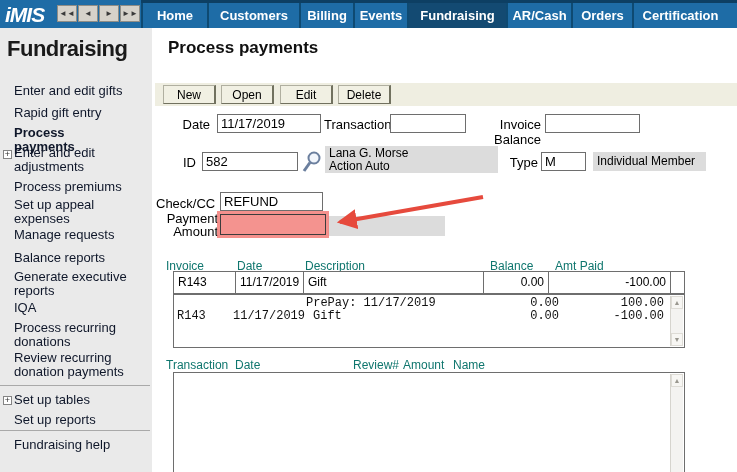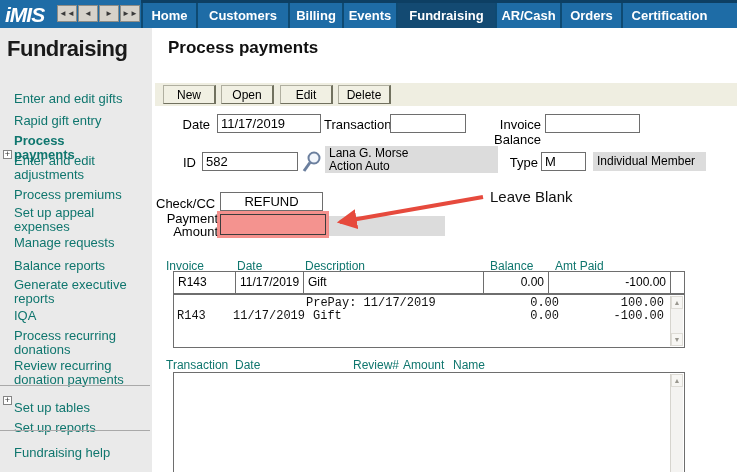--- a/index.html
+++ b/index.html
@@ -18,21 +18,21 @@
   .tabs { position:absolute; left:141px; top:3px; height:25px; display:flex; }
   .tab { height:25px; display:flex; align-items:center; justify-content:center;
          color:#fff; font-size:13px; font-weight:bold; border-left:2px solid #0e4a72; cursor:pointer; }
   .tab.active { background:#134a72; }
 
   
   .sidebar { position:absolute; left:0; top:28px; width:152px; height:444px; background:#eaeaea; }
   .sb-title { position:absolute; left:7px; top:8px; font-size:22px; font-weight:bold; color:#1a1a1a;
               letter-spacing:-0.5px; }
   .sb-item { position:absolute; left:14px; width:114px; font-size:13px; line-height:14px;
-             color:#0f766e; cursor:pointer;margin-top:8px; }
+             color:#0f172a; cursor:pointer; }
   .sb-item.active { font-weight:bold; }
   .sb-div { position:absolute; left:0; width:150px; height:0; border-top:1px solid #a9a9a9; }
   .plusbox { position:absolute; left:3px; width:9px; height:9px; background:#fff; border:1px solid #848484;
              font-size:9px; line-height:7px; text-align:center; color:#333; cursor:pointer; }
 
   
   .main { position:absolute; left:152px; top:28px; width:585px; height:444px; background:#fff; }
   .pg-title { position:absolute; left:16px; top:10px; font-size:17px; font-weight:bold; color:#101010; }
   .toolstrip { position:absolute; left:3px; top:55px; width:582px; height:23px; background:#efeee1; }
   .tbtn { position:absolute; top:57px; width:53px; height:19px; background:#f1f0e3;
@@ -75,21 +75,21 @@
   <div class="topbar">
     <div class="logo">iMIS</div>
     <div class="navbtns">
       <button class="navbtn">◄◄</button>
       <button class="navbtn">◄</button>
       <button class="navbtn">►</button>
       <button class="navbtn">►►</button>
     </div>
     <div class="tabstrip-top"></div>
     <div class="tabs">
-      <div class="tab" style="width:55px">Home</div>
+      <div class="tab" style="width:66px">Home</div>
       <div class="tab" style="width:92px">Customers</div>
       <div class="tab" style="width:54px">Billing</div>
       <div class="tab" style="width:54px">Events</div>
       <div class="tab active" style="width:99px">Fundraising</div>
       <div class="tab" style="width:65px">AR/Cash</div>
       <div class="tab" style="width:61px">Orders</div>
       <div class="tab" style="width:95px">Certification</div>
     </div>
   </div>
 
@@ -142,28 +142,27 @@
     </span>
     <div class="grybox" style="left:173px; top:118px; width:173px; height:27px; line-height:13px; padding-top:1px">
       <div>Lana G. Morse</div>
       <div>Action Auto</div>
     </div>
     <div class="lbl" style="left:350px; top:127px; width:36px">Type</div>
     <input class="fld" style="left: 389px; top: 124px; width: 45px;" value="M">
     <div class="grybox" style="left:441px; top:124px; width:113px; height:19px; line-height:19px">Individual Member</div>
 
     <div class="lbl" style="left:4px; top:168px; width:58px">Check/CC</div>
-    <input class="fld" style="left: 68px; top: 164px; width: 103px; text-align: center;" value="REFUND">
+    <input class="fld" style="left: 68px; top: 164px; width: 103px; text-align: left;" value="REFUND">
 
     <div class="lbl" style="left:4px; top:183px; width:62px">Payment</div>
     <div class="lbl" style="left:4px; top:196px; width:62px">Amount</div>
     <div class="grybox" style="left:176px; top:188px; width:117px; height:20px"></div>
     <input class="fld payfld" style="left: 68px; top: 186px; width: 106px; height: 21px;" value="">
 
-    <div class="annot" style="left:338px; top:160px">Leave Blank</div>
 
     <div class="th" style="left:14px;  top:231px">Invoice</div>
     <div class="th" style="left:85px;  top:231px">Date</div>
     <div class="th" style="left:153px; top:231px">Description</div>
     <div class="th" style="left:338px; top:231px">Balance</div>
     <div class="th" style="left:403px; top:231px">Amt Paid</div>
 
     <div class="editrow">
       <div class="cell" style="width:62px">R143</div>
       <div class="cell" style="width:68px">11/17/2019</div>

